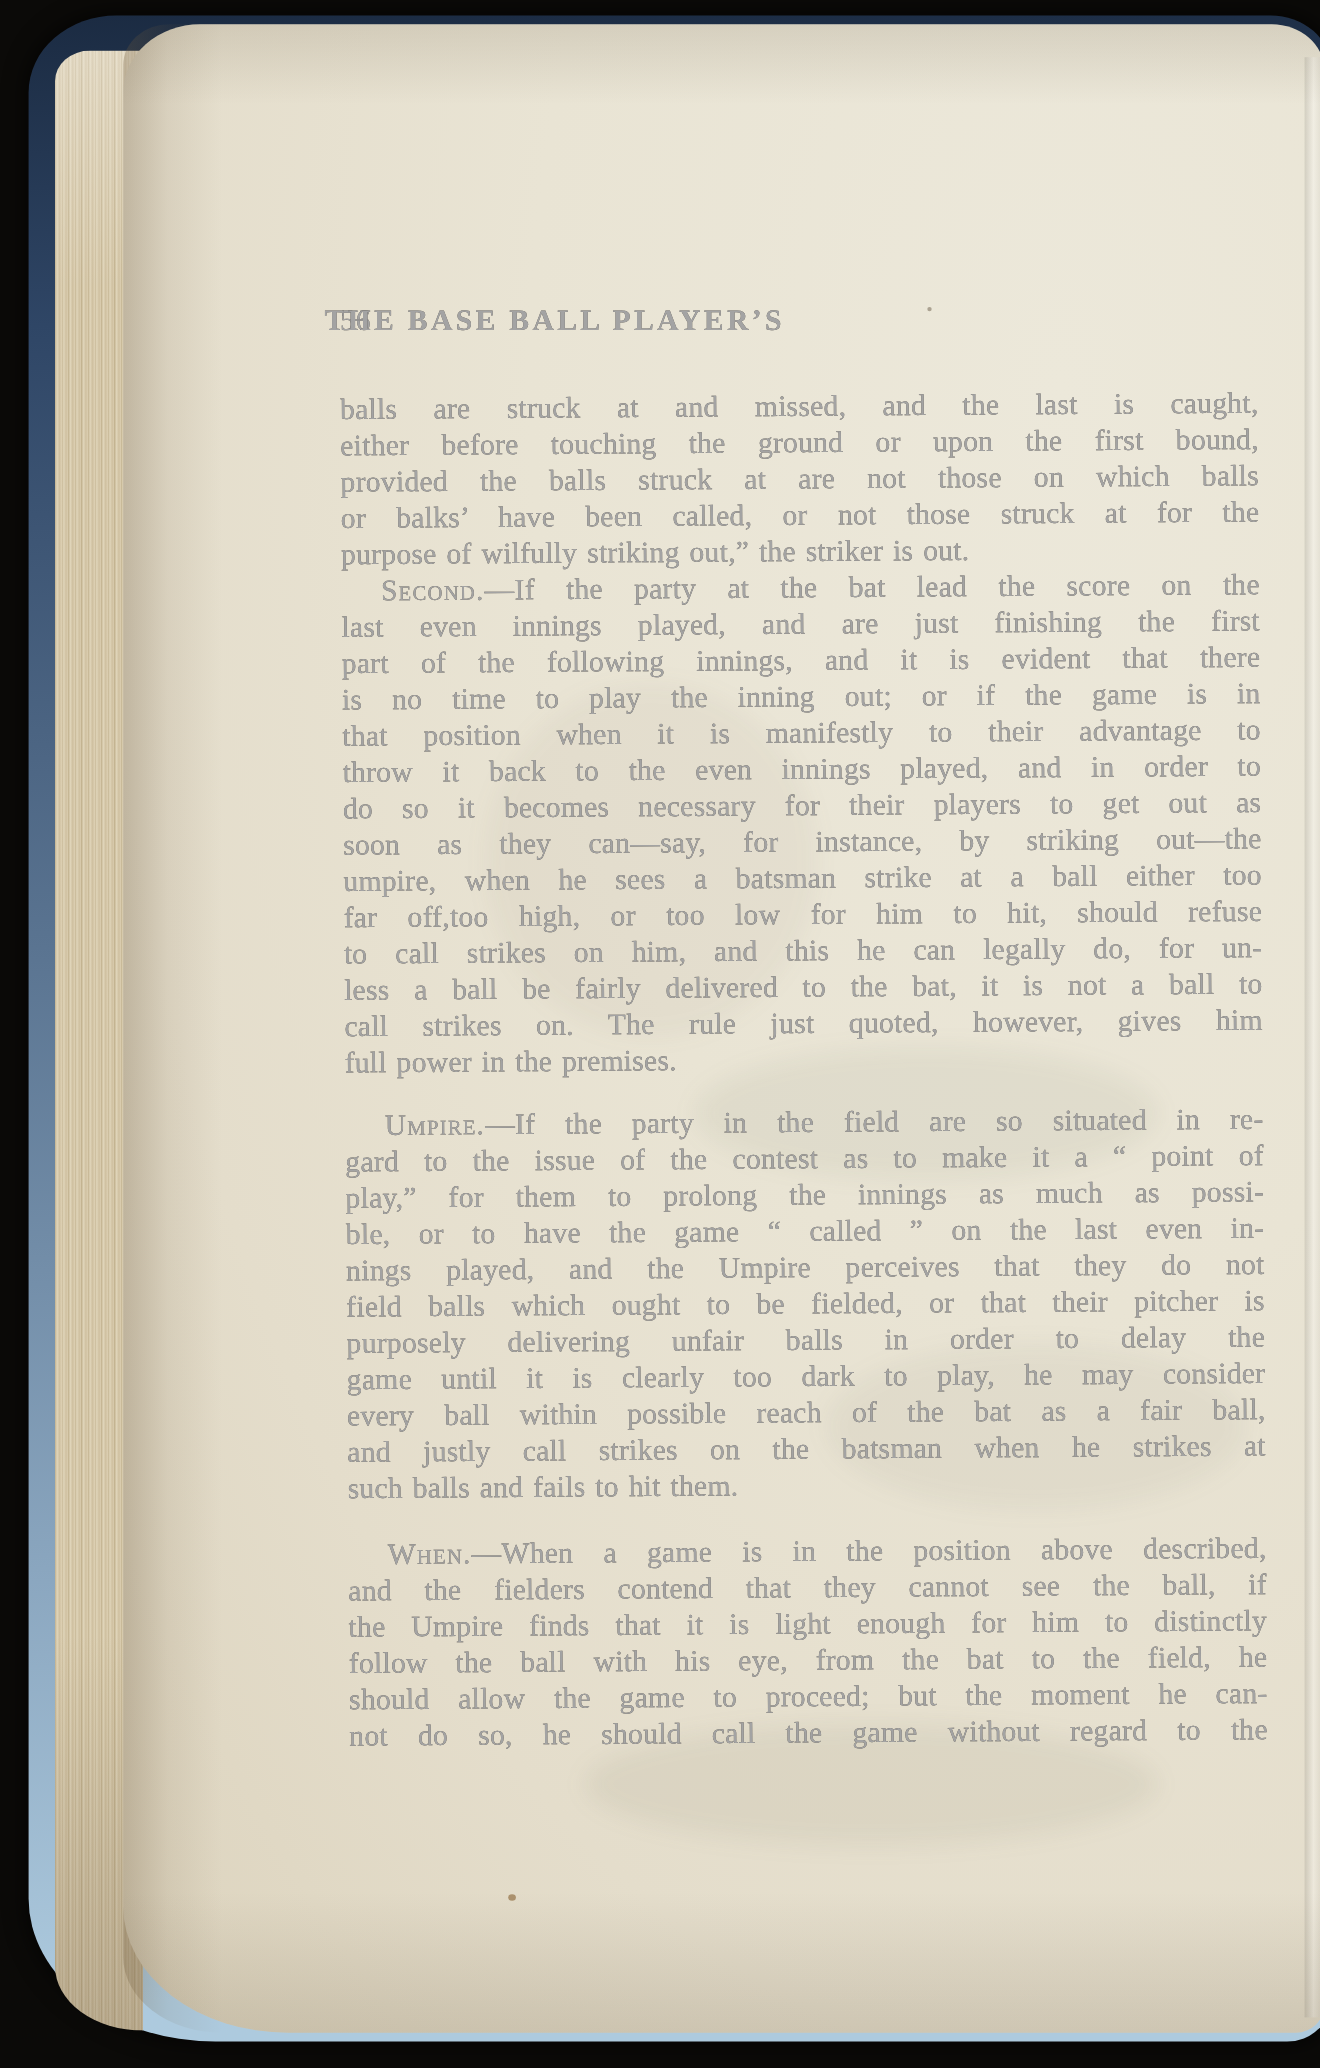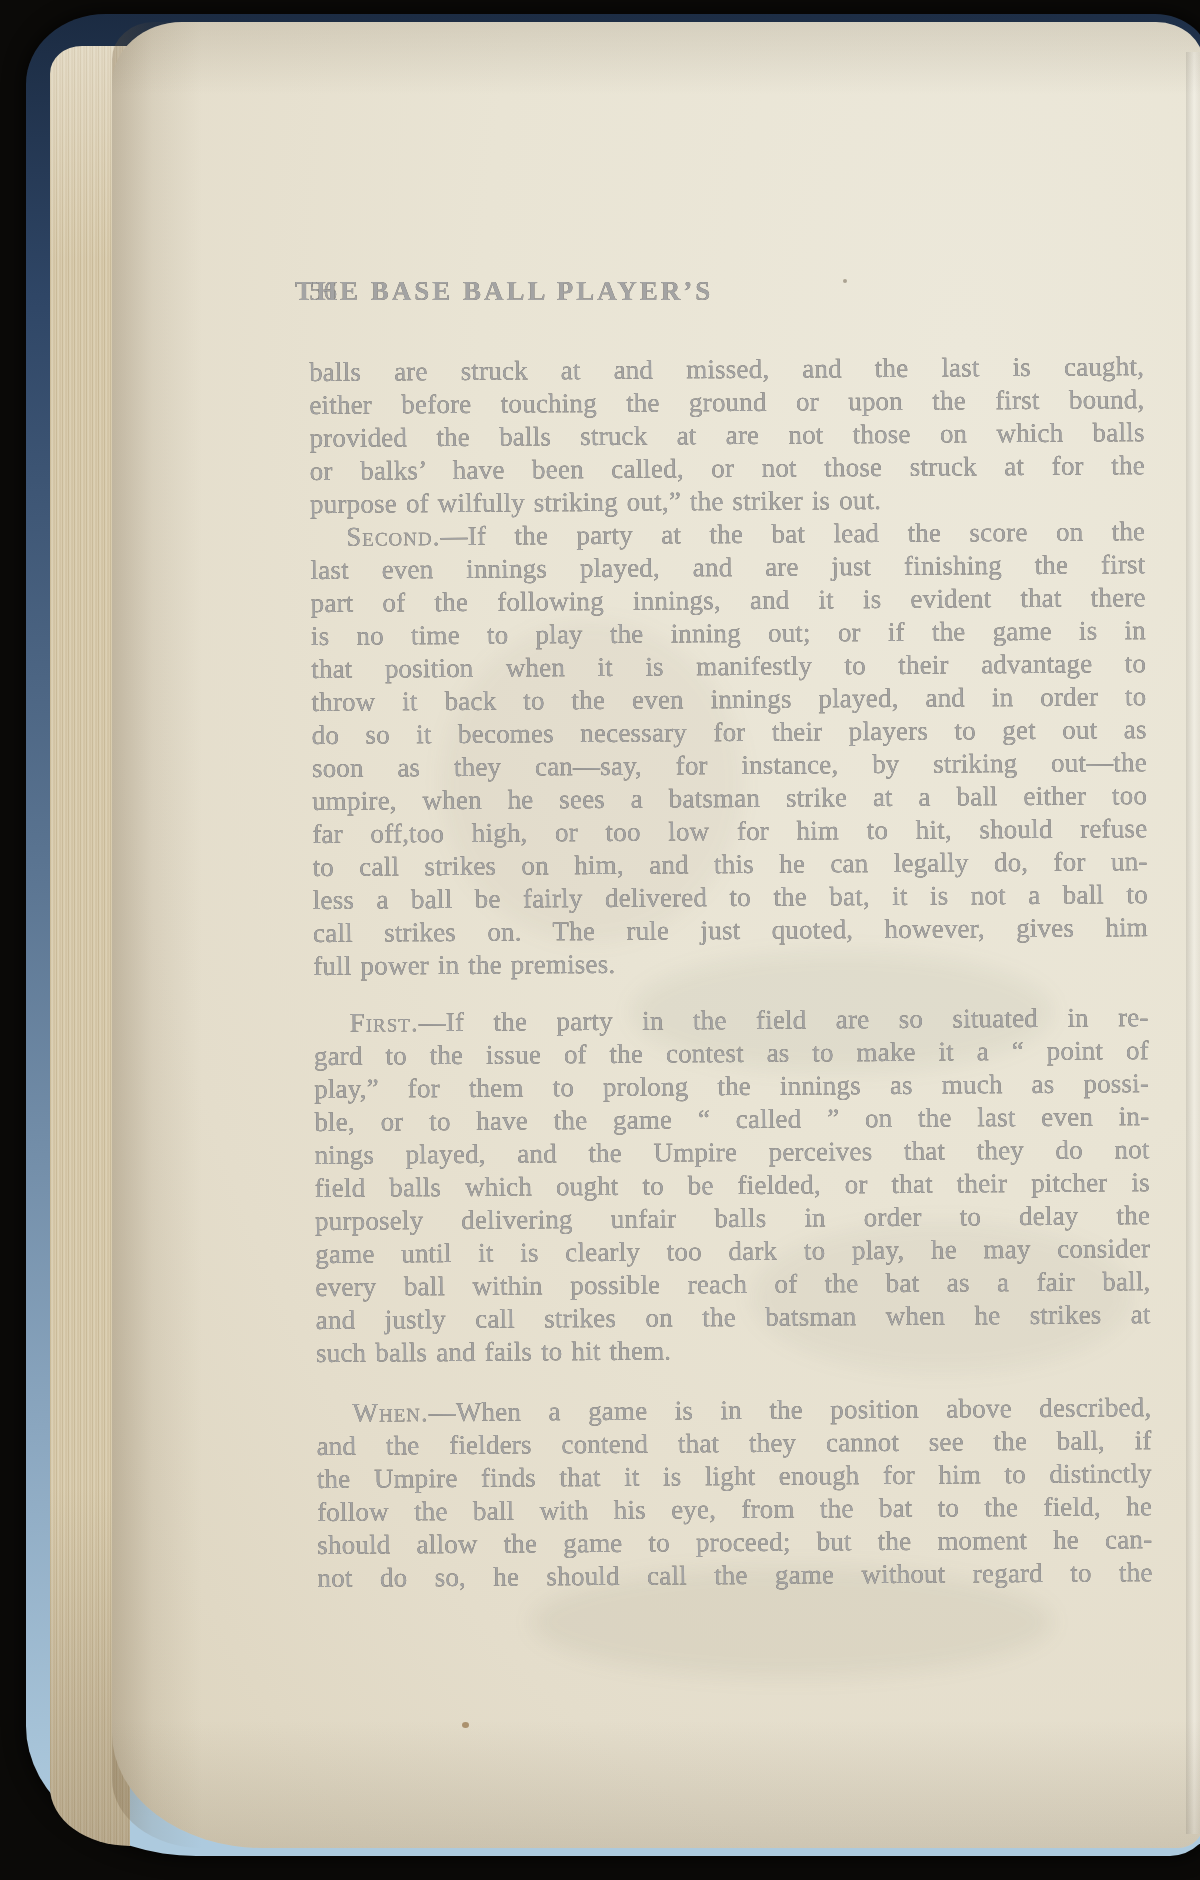--- a/index.html
+++ b/index.html
@@ -155,21 +155,21 @@
             <div class="line">umpire, when he sees a batsman strike at a ball either too</div>
             <div class="line">far off,too high, or too low for him to hit, should refuse</div>
             <div class="line">to call strikes on him, and this he can legally do, for un-</div>
             <div class="line">less a ball be fairly delivered to the bat, it is not a ball to</div>
             <div class="line">call strikes on. The rule just quoted, however, gives him</div>
             <div class="line last">full power in the premises.</div>
           </div>
       </div>
 
       <div class="para indent gap-sm">
-        <div class="line first-line"><span class="lead">First.</span><span>—If the party in the field are so situated in re-</span></div>
+        <div class="line first-line"><span class="lead">Umpire.</span><span>—If the party in the field are so situated in re-</span></div>
         <div class="rest">
             <div class="line">gard to the issue of the contest as to make it a “ point of</div>
             <div class="line">play,” for them to prolong the innings as much as possi-</div>
             <div class="line">ble, or to have the game “ called ” on the last even in-</div>
             <div class="line">nings played, and the Umpire perceives that they do not</div>
             <div class="line">field balls which ought to be fielded, or that their pitcher is</div>
             <div class="line">purposely delivering unfair balls in order to delay the</div>
             <div class="line">game until it is clearly too dark to play, he may consider</div>
             <div class="line">every ball within possible reach of the bat as a fair ball,</div>
             <div class="line">and justly call strikes on the batsman when he strikes at</div>

